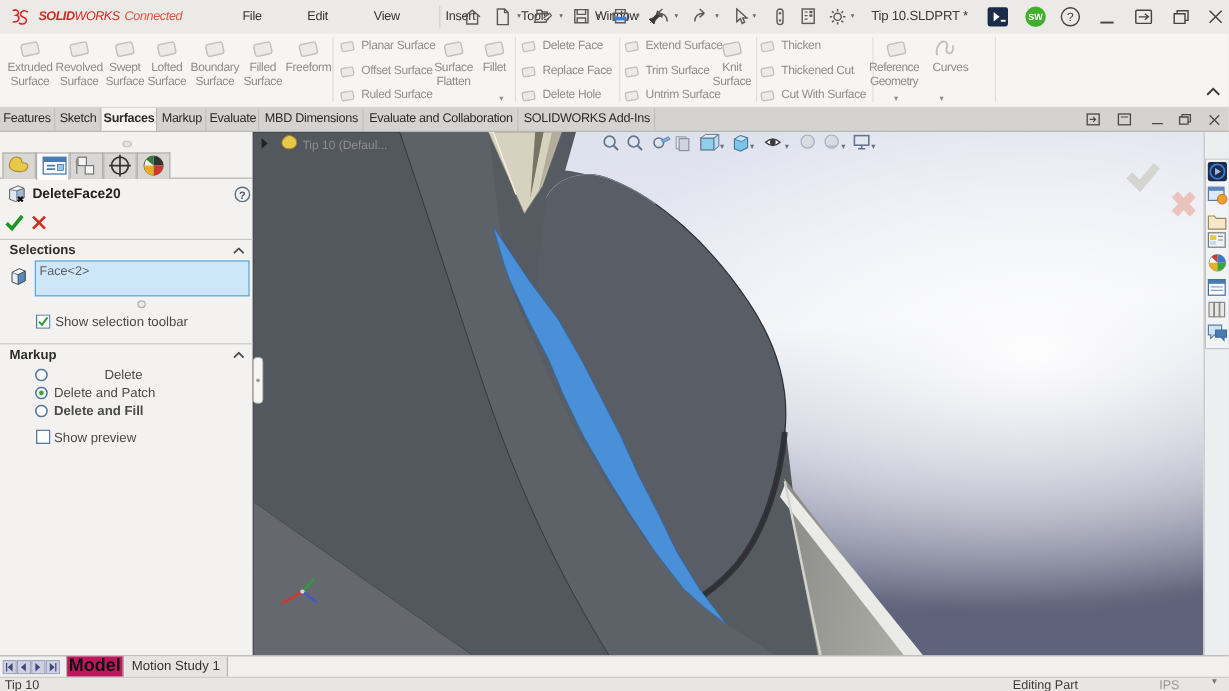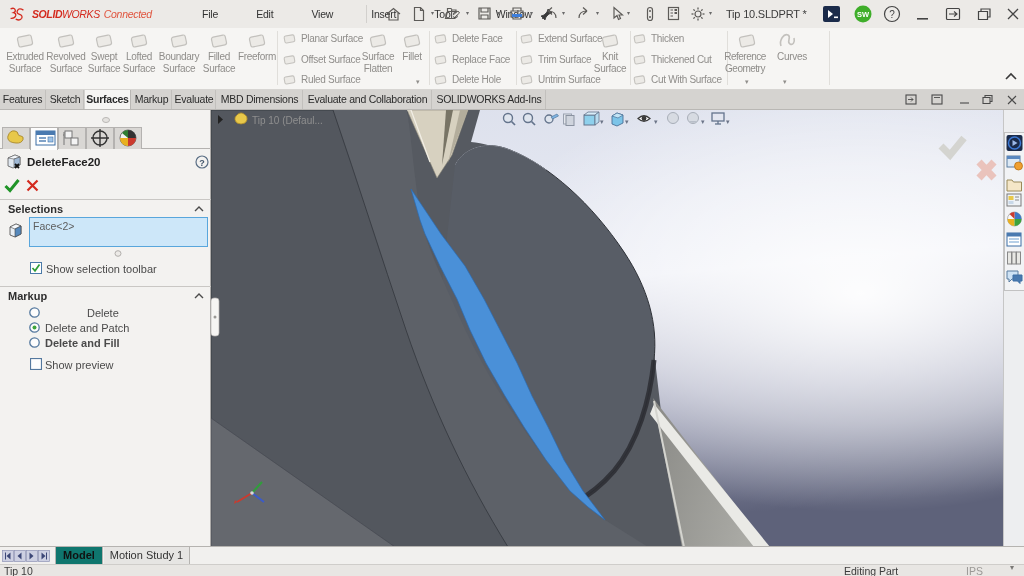--- a/index.html
+++ b/index.html
@@ -547,21 +547,21 @@
           <rect x="36.5" y="0.5" width="11" height="11"></rect>
         </g>
         <g fill="#3c4777">
           <path d="M8.5,2.5 L4.5,6 L8.5,9.5 Z M4,2.5 L3,2.5 L3,9.5 L4,9.5 Z"></path>
           <path d="M15.5,2.5 L19.5,6 L15.5,9.5 Z" transform="translate(35,12) rotate(180)"></path>
           <path d="M27.5,2.5 L31.5,6 L27.5,9.5 Z"></path>
           <path d="M39.5,2.5 L43.5,6 L39.5,9.5 Z M44,2.5 L45,2.5 L45,9.5 L44,9.5 Z"></path>
         </g>
       </svg>
   </div>
-  <div style="position:absolute;left:55px;top:0;width:48px;height:17px;background:#0f766e;border-left:1px solid #b5b3b0;border-right:1px solid #b5b3b0;font-size:11px;font-weight:bold;color:#111;text-align:center;line-height:16px;">Model</div>
+  <div style="position:absolute;left:55px;top:0;width:48px;height:17px;background:#be185d;border-left:1px solid #b5b3b0;border-right:1px solid #b5b3b0;font-size:15px;font-weight:bold;color:#111;text-align:center;line-height:16px;">Model</div>
   <div style="position:absolute;left:104px;top:0;width:86px;height:17px;background:#e6e5e3;border-right:1px solid #b5b3b0;font-size:11px;color:#333;text-align:center;line-height:16px;">Motion Study 1</div>
 </div>
 
 <div id="statusbar" class="abs">
   <span style="position:absolute;left:4px;top:0px;">Tip 10</span>
   <span style="position:absolute;left:844px;top:0px;">Editing Part</span>
   <span style="position:absolute;left:966px;top:0px;color:#9b9996;">IPS</span>
   <span style="position:absolute;left:1010px;top:-2px;color:#7a7875;font-size:8px;">▾</span>
 </div>
 

